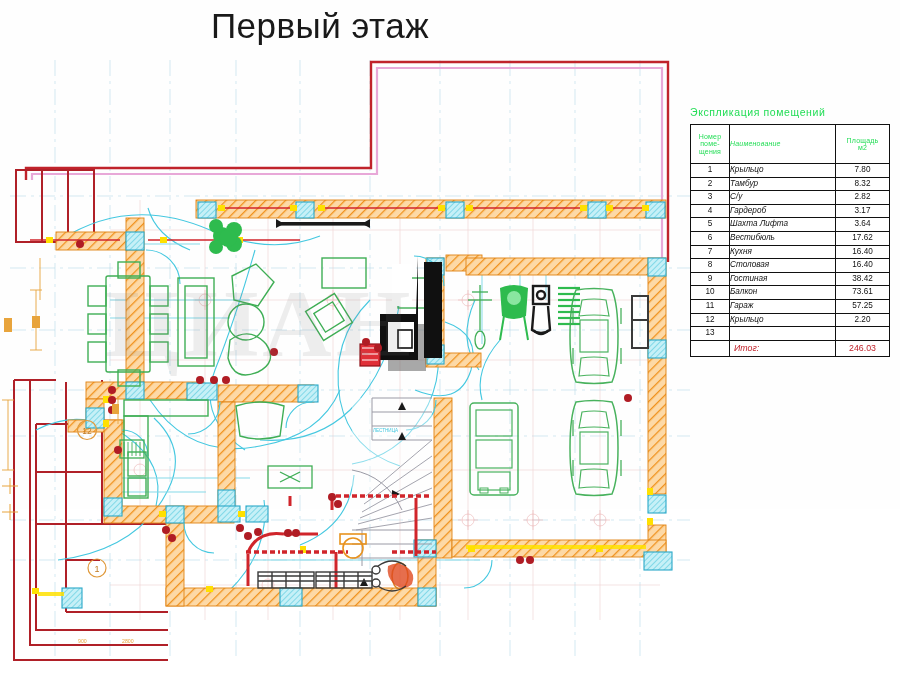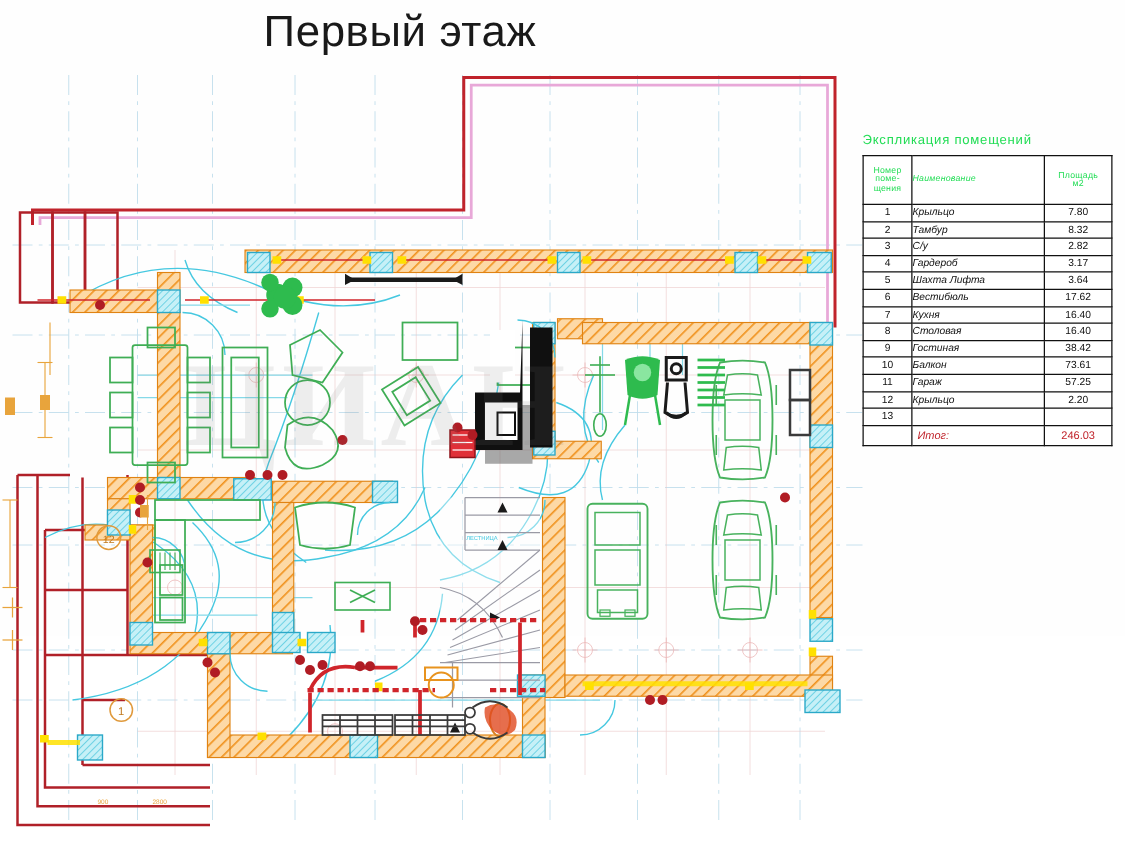--- a/index.html
+++ b/index.html
@@ -48,21 +48,20 @@
     left: 105px; top: 268px;
     width: 700px;
     font-family: "Liberation Serif", serif;
     font-size: 96px;
     font-weight: 700;
     color: rgba(120,120,120,0.13);
     letter-spacing: 4px;
     white-space: nowrap;
     pointer-events: none;
     user-select: none;
-    padding-left: 42px;
   }
 
   
   #legend {
     position: absolute;
     left: 690px; top: 106px;
     width: 198px;
   }
   #legend-title {
     font-family: "Liberation Sans", sans-serif;

